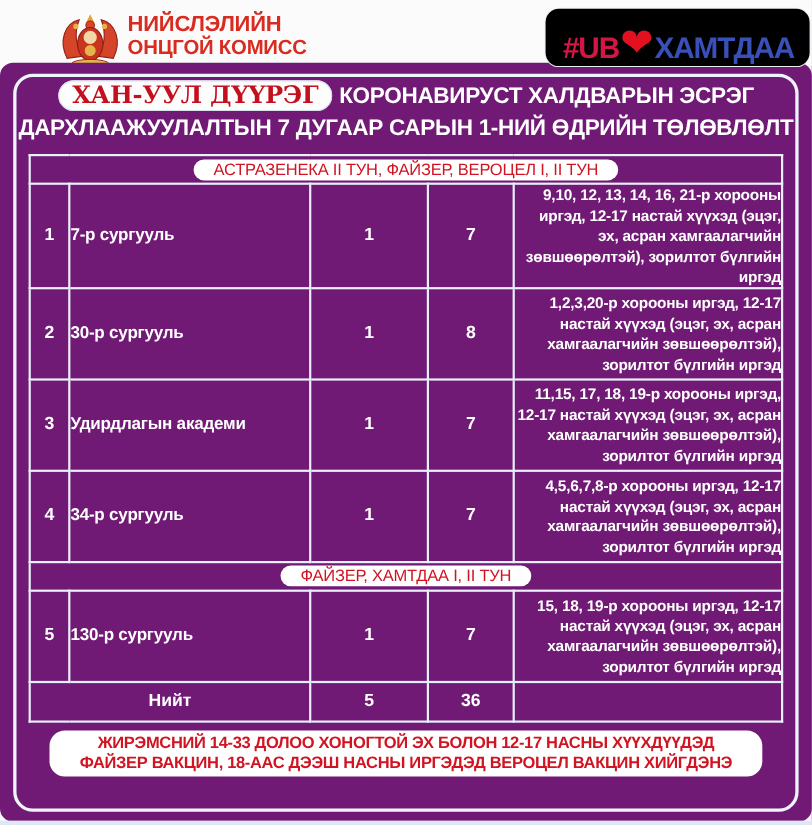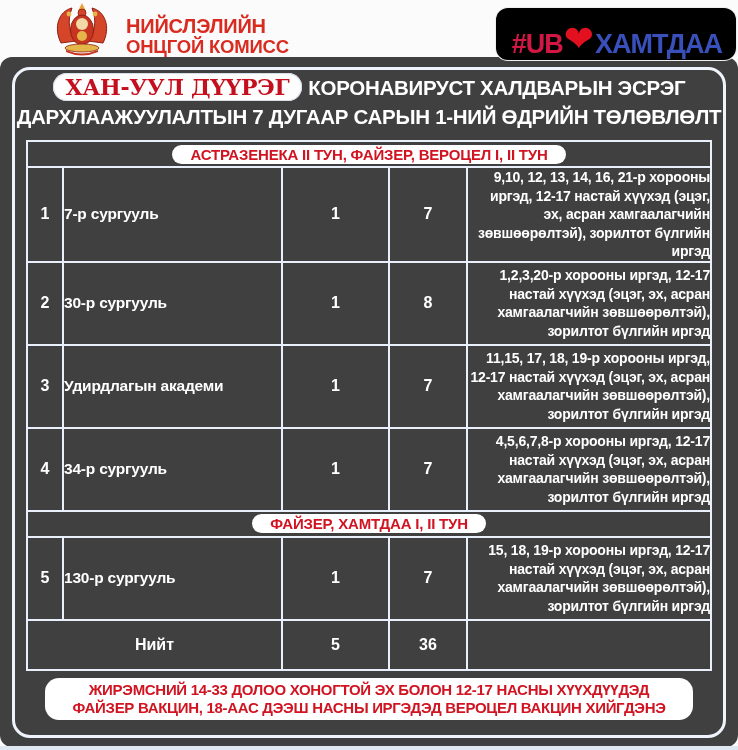--- a/index.html
+++ b/index.html
@@ -6,40 +6,40 @@
   body{
     width:738px;height:750px;overflow:hidden;
     background:#fbfbfc;
     font-family:"Liberation Sans",sans-serif;
     -webkit-font-smoothing:antialiased;
   }
   .page{position:relative;width:738px;height:750px;}
 
   
   .top-band{position:absolute;top:0;left:0;width:738px;height:60px;background:#fbfbfc;}
-  .org{position:absolute;top:2px;left:52px;display:flex;align-items:flex-end;gap:14px;}
+  .org{position:absolute;top:12px;left:52px;display:flex;align-items:flex-start;gap:4px;}
   .org-emblem{width:60px;height:54px;flex:0 0 auto;}
   .org-text{color:#d92b1f;font-weight:bold;line-height:1.04;letter-spacing:-0.2px;}
   .org-text .l1{font-size:20px;}
   .org-text .l2{font-size:18.5px;}
 
   .hashtag-badge{
     position:absolute;top:8px;right:2px;height:52px;
     background:#000000;border-radius:12px;
     display:flex;align-items:flex-end;padding:0 14px 0 16px;
     box-shadow:0 0 0 1px #eceef2;z-index:5;
   }
   .hashtag-badge .ub{color:#d31745;font-weight:bold;font-size:27px;letter-spacing:-1px;}
   .hashtag-badge .heart{color:#e3101f;font-size:36px;line-height:1;position:relative;top:-3px;margin:0 1px;}
   .hashtag-badge .word{color:#3950bb;font-weight:bold;font-size:27px;letter-spacing:-1px;}
 
   
   .panel{
     position:absolute;top:57px;left:0;width:738px;height:690px;
-    background:#404040;border-radius:12px;
+    background:#701a75;border-radius:12px;
   }
   .panel-border{
     position:absolute;top:10px;left:12px;right:12px;bottom:9px;
     border:3px solid #eef3fc;border-radius:18px;pointer-events:none;
   }
   .bottom-strip{position:absolute;left:0;bottom:0;width:738px;height:4px;background:#dfe7f3;}
 
   
   .title{margin-top:16px;text-align:center;color:#ffffff;font-weight:bold;
          font-size:20.5px;line-height:29px;letter-spacing:-0.3px;}
@@ -53,28 +53,28 @@
   
   table.schedule{margin:9px auto 0;width:684px;border-collapse:collapse;table-layout:fixed;}
   table.schedule td,table.schedule th{
     border:2px solid #e9effb;color:#ffffff;font-weight:bold;vertical-align:middle;
     padding:0;overflow:hidden;
   }
   th.colhead{font-size:15px;line-height:1.25;height:48px;text-align:center;font-weight:bold;}
   tr.section-row td{height:24px;text-align:center;}
   .pill{
     display:inline-block;background:#ffffff;color:#d11422;
-    border-radius:14px;padding:1px 18px;font-size:15px;font-weight:bold;letter-spacing:-0.2px;
+    border-radius:14px;padding:1px 18px;font-size:15px;font-weight:normal;letter-spacing:-0.2px;
   }
   tr.data-row{height:83px;}
   tr.data-row.tall{height:86px;}
   td.c-num{text-align:center;font-size:16px;}
   td.c-loc{text-align:left;padding-left:8px;font-size:15.5px;letter-spacing:-0.2px;}
   td.c-khoroo{text-align:right;padding:3px 6px;font-size:14px;line-height:18.5px;letter-spacing:-0.2px;}
-  tr.total-row{height:50px;}
+  tr.total-row{height:36px;}
   tr.total-row td{text-align:center;font-size:16px;}
 
   
   .footnote-wrap{text-align:center;margin-top:7px;}
   .footnote{
     display:inline-block;background:#ffffff;color:#d11422;
     border-radius:14px;padding:3px 12px;max-width:624px;
     font-size:15px;font-weight:bold;line-height:18px;letter-spacing:-0.3px;
   }
 </style>

